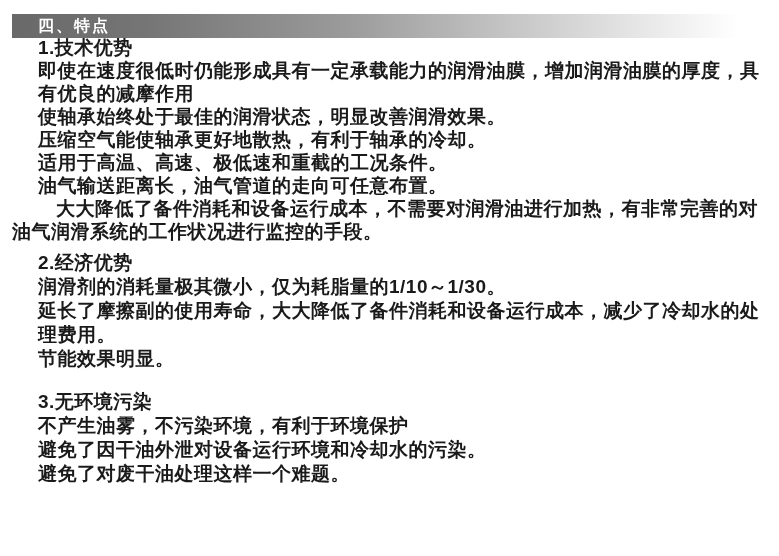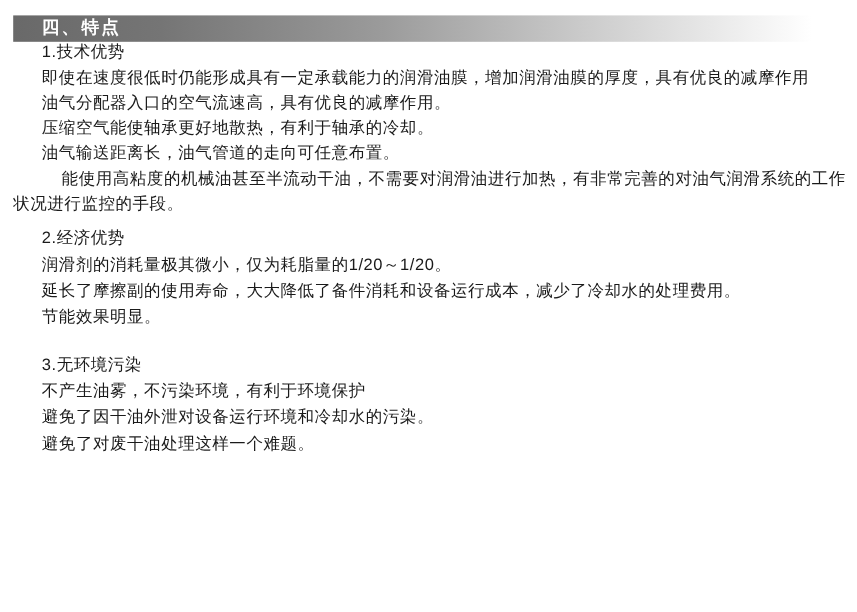--- a/index.html
+++ b/index.html
@@ -41,22 +41,23 @@
     line-height: 24px;
   }
   .content {
     position: absolute;
     left: 12px;
     top: 36px;
     width: 760px;
   }
   .content p {
     margin: 0;
-    font-size: 15px;
+    font-size: 19px;
     letter-spacing: 0.5px;
+    font-weight: bold;
   }
   .sec-1 p { line-height: 23px; }
   .sec-2 p { line-height: 24px; }
   .sec-3 p { line-height: 24px; }
   .sec-2 { margin-top: 8px; }
   .sec-3 { margin-top: 19px; }
   .heading, .line {
     margin-left: 26px !important;
   }
   .wrapped-para {
@@ -71,29 +72,30 @@
 
   <div class="header-bar">
     <span class="header-title">四、特点</span>
   </div>
 
   <div class="content">
 
     <div class="sec-1">
       <p class="heading">1.技术优势</p>
       <p class="line">即使在速度很低时仍能形成具有一定承载能力的润滑油膜，增加润滑油膜的厚度，具有优良的减摩作用</p>
-      <p class="line">油气分配器入口的空气流速高，具有优良的减摩作用。</p>
+      <p class="line">使轴承始终处于最佳的润滑状态，明显改善润滑效果。</p>
       <p class="line">压缩空气能使轴承更好地散热，有利于轴承的冷却。</p>
+      <p class="line">适用于高温、高速、极低速和重截的工况条件。</p>
       <p class="line">油气输送距离长，油气管道的走向可任意布置。</p>
-      <p class="wrapped-para">能使用高粘度的机械油甚至半流动干油，不需要对润滑油进行加热，有非常完善的对油气润滑系统的工作状况进行监控的手段。</p>
+      <p class="wrapped-para">大大降低了备件消耗和设备运行成本，不需要对润滑油进行加热，有非常完善的对油气润滑系统的工作状况进行监控的手段。</p>
     </div>
 
     <div class="sec-2">
       <p class="heading">2.经济优势</p>
-      <p class="line">润滑剂的消耗量极其微小，仅为耗脂量的1/20～1/20。</p>
+      <p class="line">润滑剂的消耗量极其微小，仅为耗脂量的1/10～1/30。</p>
       <p class="line">延长了摩擦副的使用寿命，大大降低了备件消耗和设备运行成本，减少了冷却水的处理费用。</p>
       <p class="line">节能效果明显。</p>
     </div>
 
     <div class="sec-3">
       <p class="heading">3.无环境污染</p>
       <p class="line">不产生油雾，不污染环境，有利于环境保护</p>
       <p class="line">避免了因干油外泄对设备运行环境和冷却水的污染。</p>
       <p class="line">避免了对废干油处理这样一个难题。</p>
     </div>

